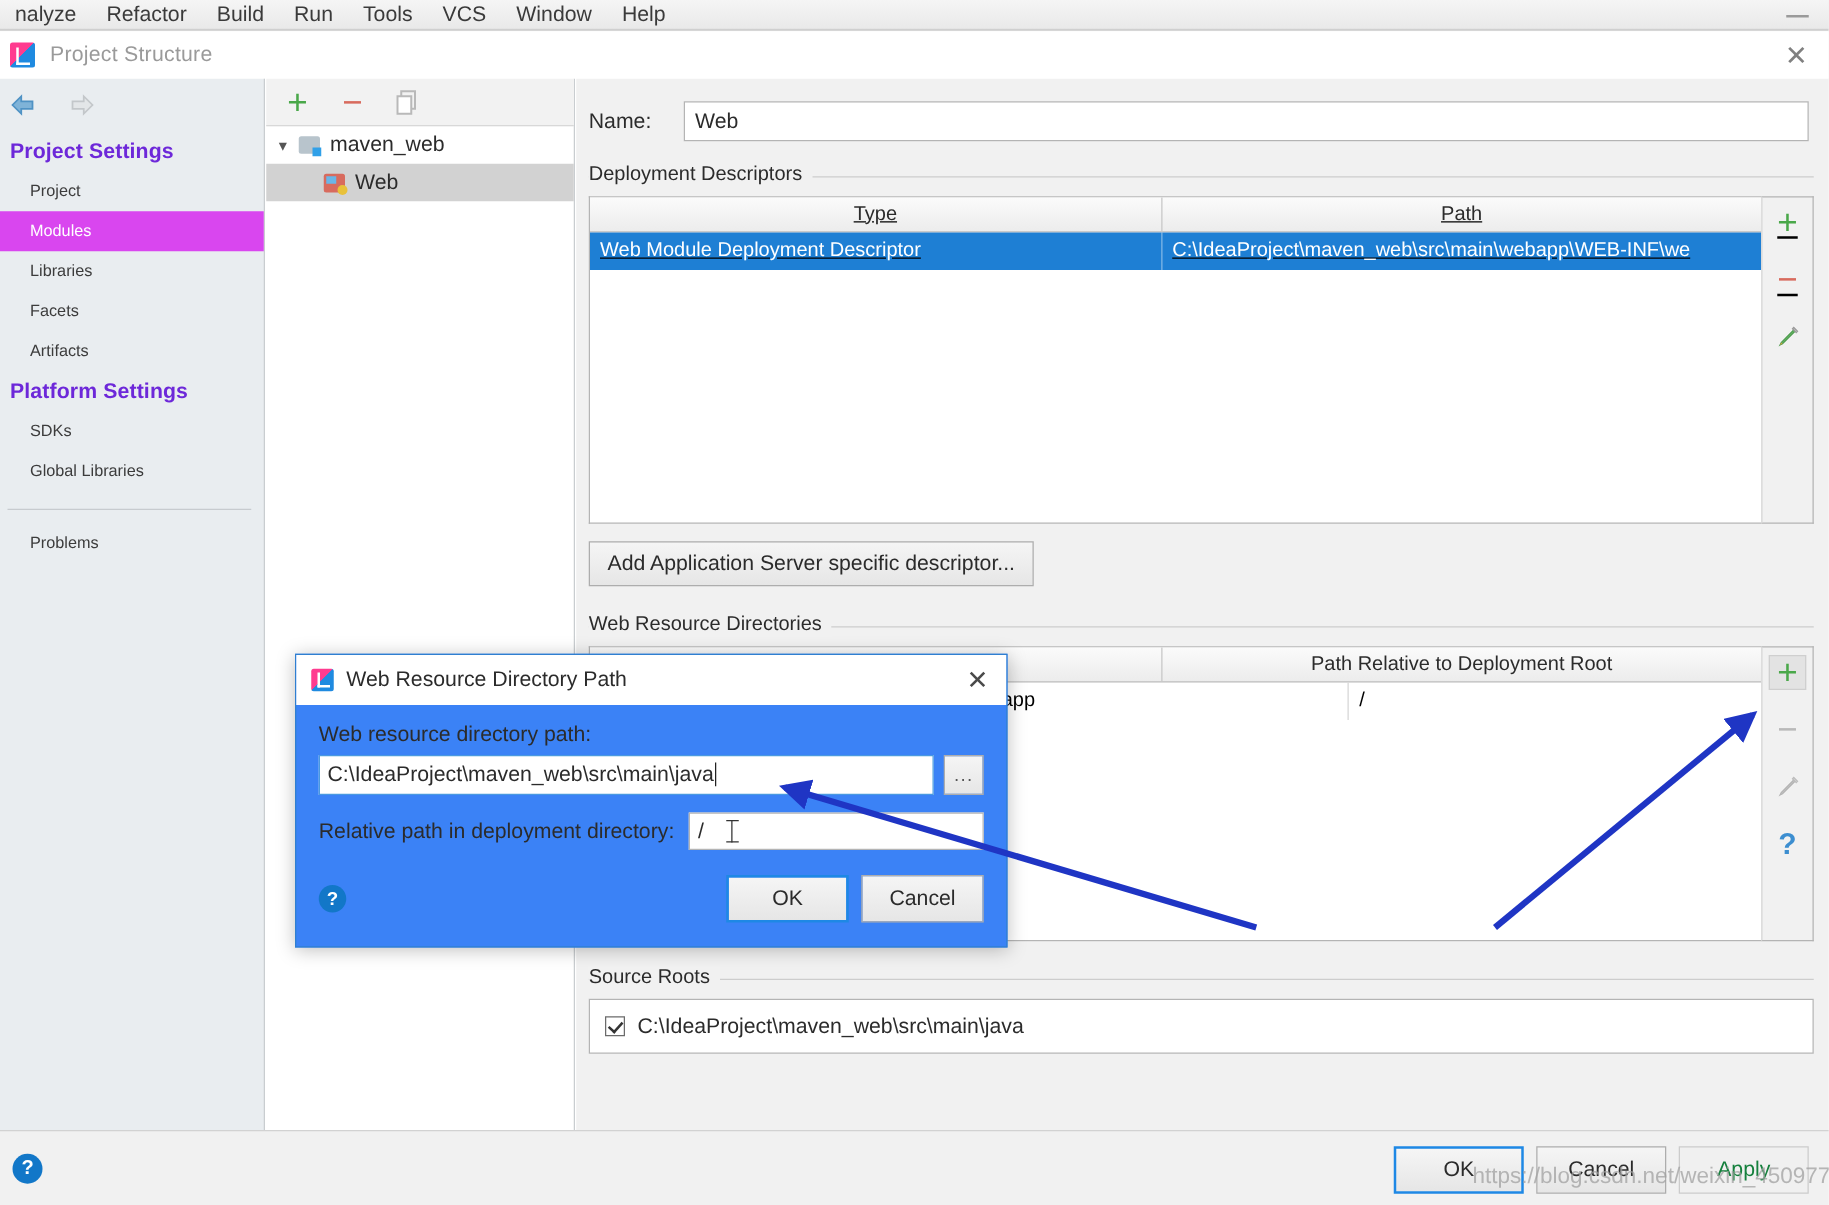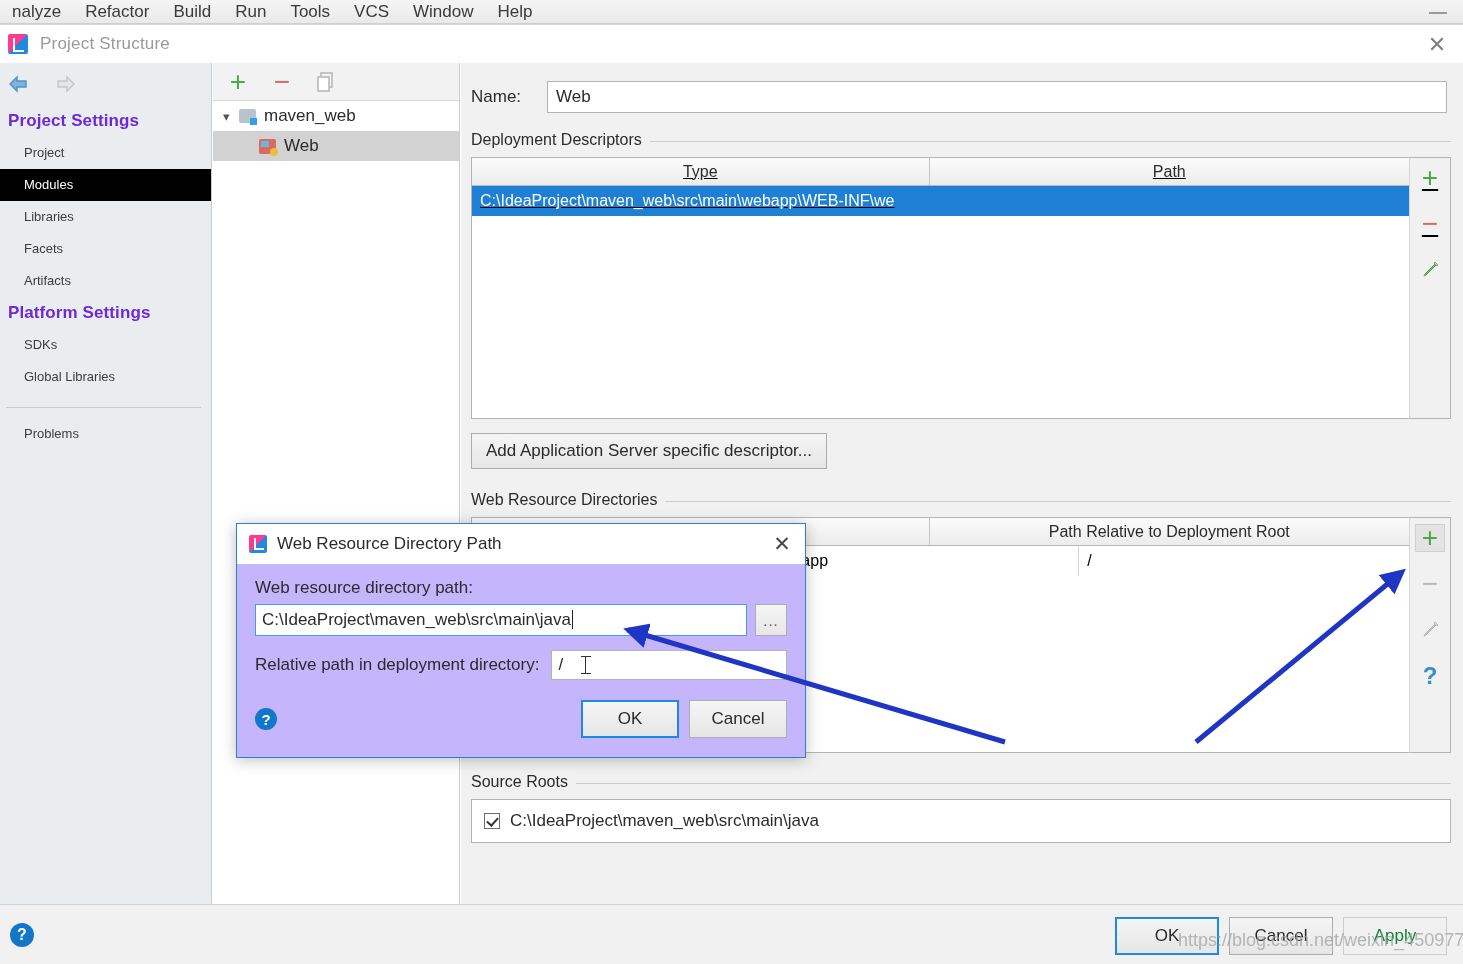--- a/index.html
+++ b/index.html
@@ -64,21 +64,21 @@
   .nav-arrows { height: 42px; display: flex; align-items: center; padding-left: 6px; gap: 20px; }
   .arrow { width: 26px; height: 20px; position: relative; }
   .arrow svg { display: block; }
   .side-section {
     font-size: 17px; color: #6d28d9; font-weight: bold;
     padding: 6px 0 6px 8px; letter-spacing: .1px;
   }
   .side-item {
     font-size: 13px; color: #3c3c3c; padding: 6px 0 6px 24px; line-height: 20px;
   }
-  .side-item.selected { background: #000000; color: #ffffff; }
+  .side-item.selected { background: #d946ef; color: #ffffff; }
   .side-sep { margin: 14px 10px 10px 6px; border-top: 1px solid #c7cbcf; }
 
   
   .tree-panel {
     position: absolute; left: 213px; top: 38px; width: 247px; height: 866px;
     background: #ffffff; border-right: 1px solid #c9cdd0;
   }
   .tree-toolbar {
     height: 38px; background: #f2f2f2; border-bottom: 1px solid #d8d8d8;
     display: flex; align-items: center; gap: 18px; padding-left: 12px;
@@ -177,21 +177,21 @@
     position: absolute; left: 10px; top: 18px; width: 24px; height: 24px; border-radius: 50%;
     background: #1277c8; color: #fff; font-size: 16px; font-weight: bold;
     display: flex; align-items: center; justify-content: center;
   }
   .bottom-btns { position: absolute; right: 16px; top: 12px; display: flex; gap: 10px; }
   .bottom-btns .btn { min-width: 104px; text-align: center; }
 
   
   .dialog {
     position: absolute; left: 236px; top: 523px; width: 570px; height: 235px;
-    background: #c4b5fd; border: 1px solid #2f7fd0;
+    background: #3b82f6; border: 1px solid #2f7fd0;
     box-shadow: 0 2px 14px rgba(0,0,0,.25);
   }
   .dlg-title {
     height: 40px; background: #ffffff; display: flex; align-items: center; padding-left: 12px;
   }
   .dlg-ico {
     width: 18px; height: 18px; margin-right: 10px; border-radius: 2px;
     background: linear-gradient(135deg,#ff3b8f 0%, #ff3b8f 48%, #1f8ae0 49%, #1f8ae0 100%);
     position: relative;
   }
@@ -343,20 +343,21 @@
         <span class="group-title">Deployment Descriptors</span>
       </div>
 
       <div class="table-wrap" style="height:262px;text-decoration:underline;">
         <div class="table">
           <div class="thead">
             <div class="th">Type</div>
             <div class="th" style="flex:1.05;">Path</div>
           </div>
           <div class="trow selected">
+            <div class="td bordered">Web Module Deployment Descriptor</div>
             <div class="td" style="flex:1.05;">C:\IdeaProject\maven_web\src\main\webapp\WEB-INF\we</div>
           </div>
         </div>
         <div class="side-toolbar">
           <div class="st-btn">
               <span class="plus-green">+</span>
             </div>
           <div class="st-btn">
               <span class="minus-red">−</span>
             </div>

